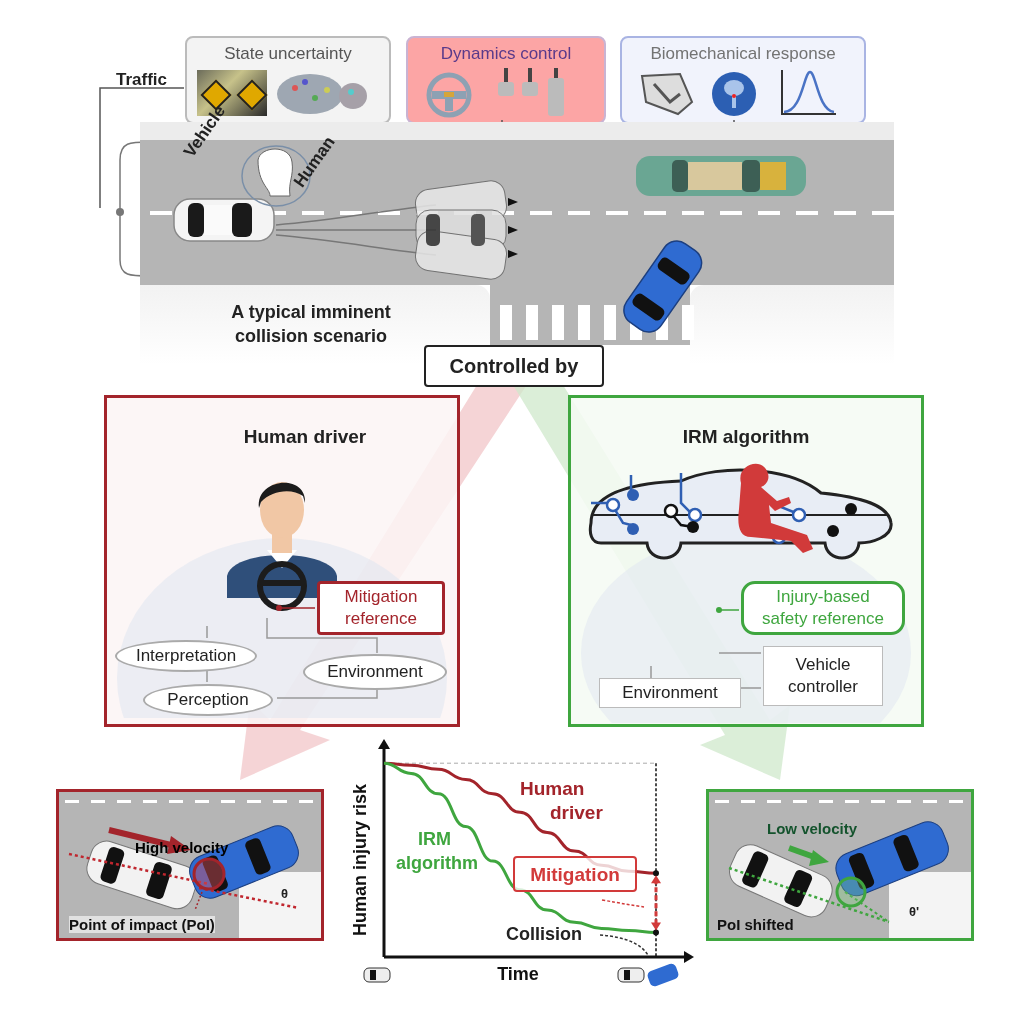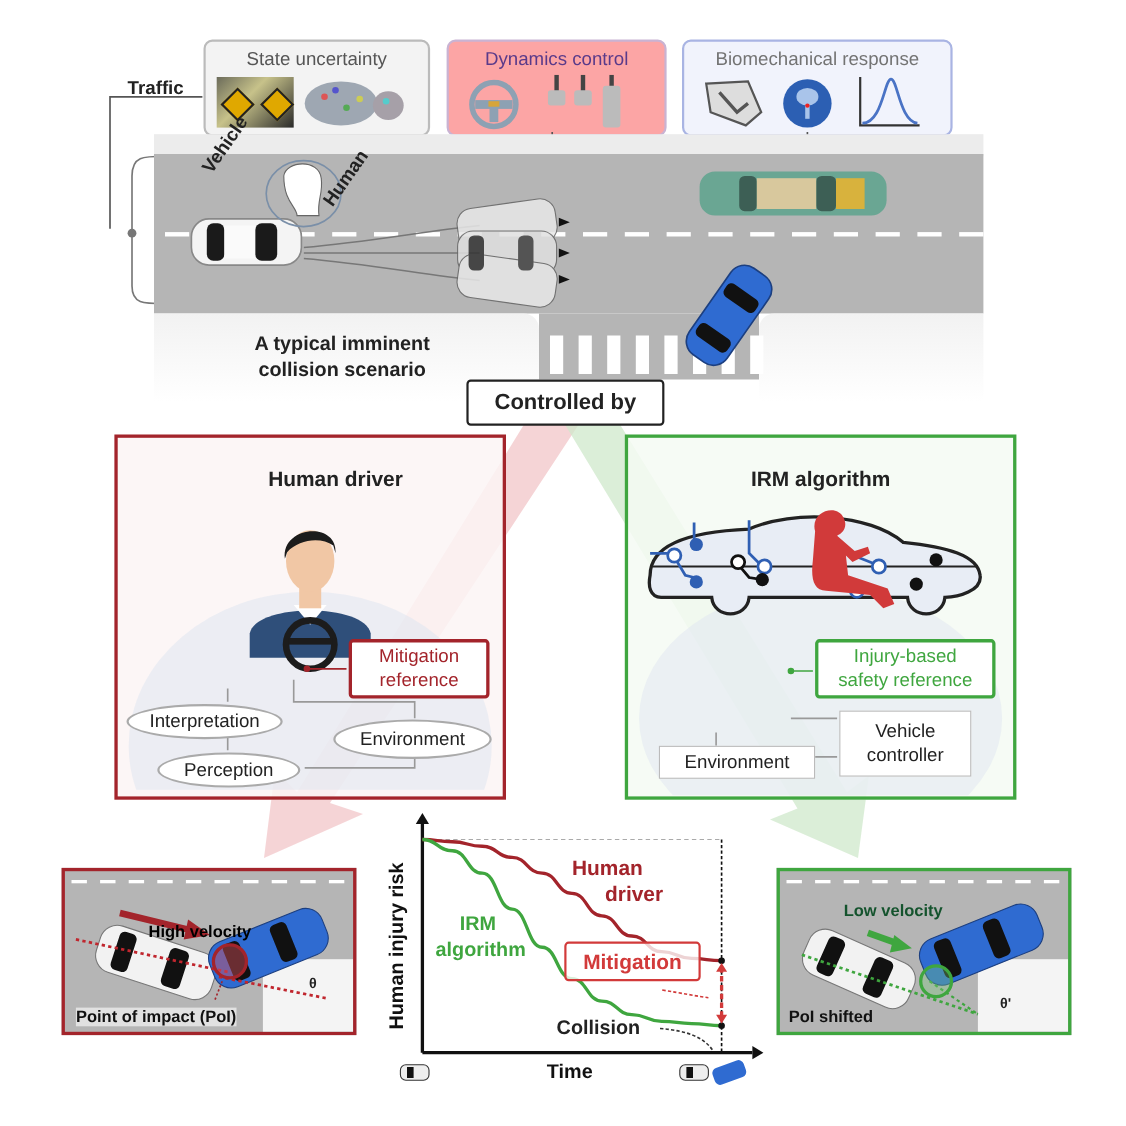--- a/index.html
+++ b/index.html
@@ -235,21 +235,21 @@
       <circle cx="262" cy="78" r="6" fill="#111"></circle>
     <path d="M170 30 C165 12,190 4,196 18 C200 26,195 32,190 34 L206 48 L218 44 L220 50 L204 58 L198 52 L200 70 L236 82 L242 96 L232 100 L220 88 L180 84 C168 84,166 72,168 56 Z" fill="#d13a3a"></path>
   </svg>
   <svg class="abs" style="left:0;top:0;" width="350" height="326">
     <path d="M148 212 L168 212" stroke="#3fa63f" stroke-width="1.5"></path>
       <circle cx="148" cy="212" r="3" fill="#3fa63f"></circle>
     <path d="M148 255 L190 255" stroke="#999" stroke-width="1.5"></path>
     <path d="M190 290 L170 290" stroke="#999" stroke-width="1.5"></path>
     <path d="M80 280 L80 268" stroke="#999" stroke-width="1.5"></path>
   </svg>
-  <div class="rbox" style="left:170px;top:183px;width:158px;height:48px;border:3px solid #3fa63f;color:#3fa63f;border-radius:4px;flex-direction:column;">
+  <div class="rbox" style="left:170px;top:183px;width:158px;height:48px;border:3px solid #3fa63f;color:#3fa63f;border-radius:14px;flex-direction:column;">
     <span>Injury-based</span>
     <span>safety reference</span>
   </div>
   <div class="rbox" style="left:192px;top:248px;width:118px;height:58px;border:1.5px solid #bbb;flex-direction:column;">
     <span>Vehicle</span>
     <span>controller</span>
   </div>
   <div class="rbox" style="left:28px;top:280px;width:140px;height:28px;border:1.5px solid #bbb;">Environment</div>
 </div>
 

